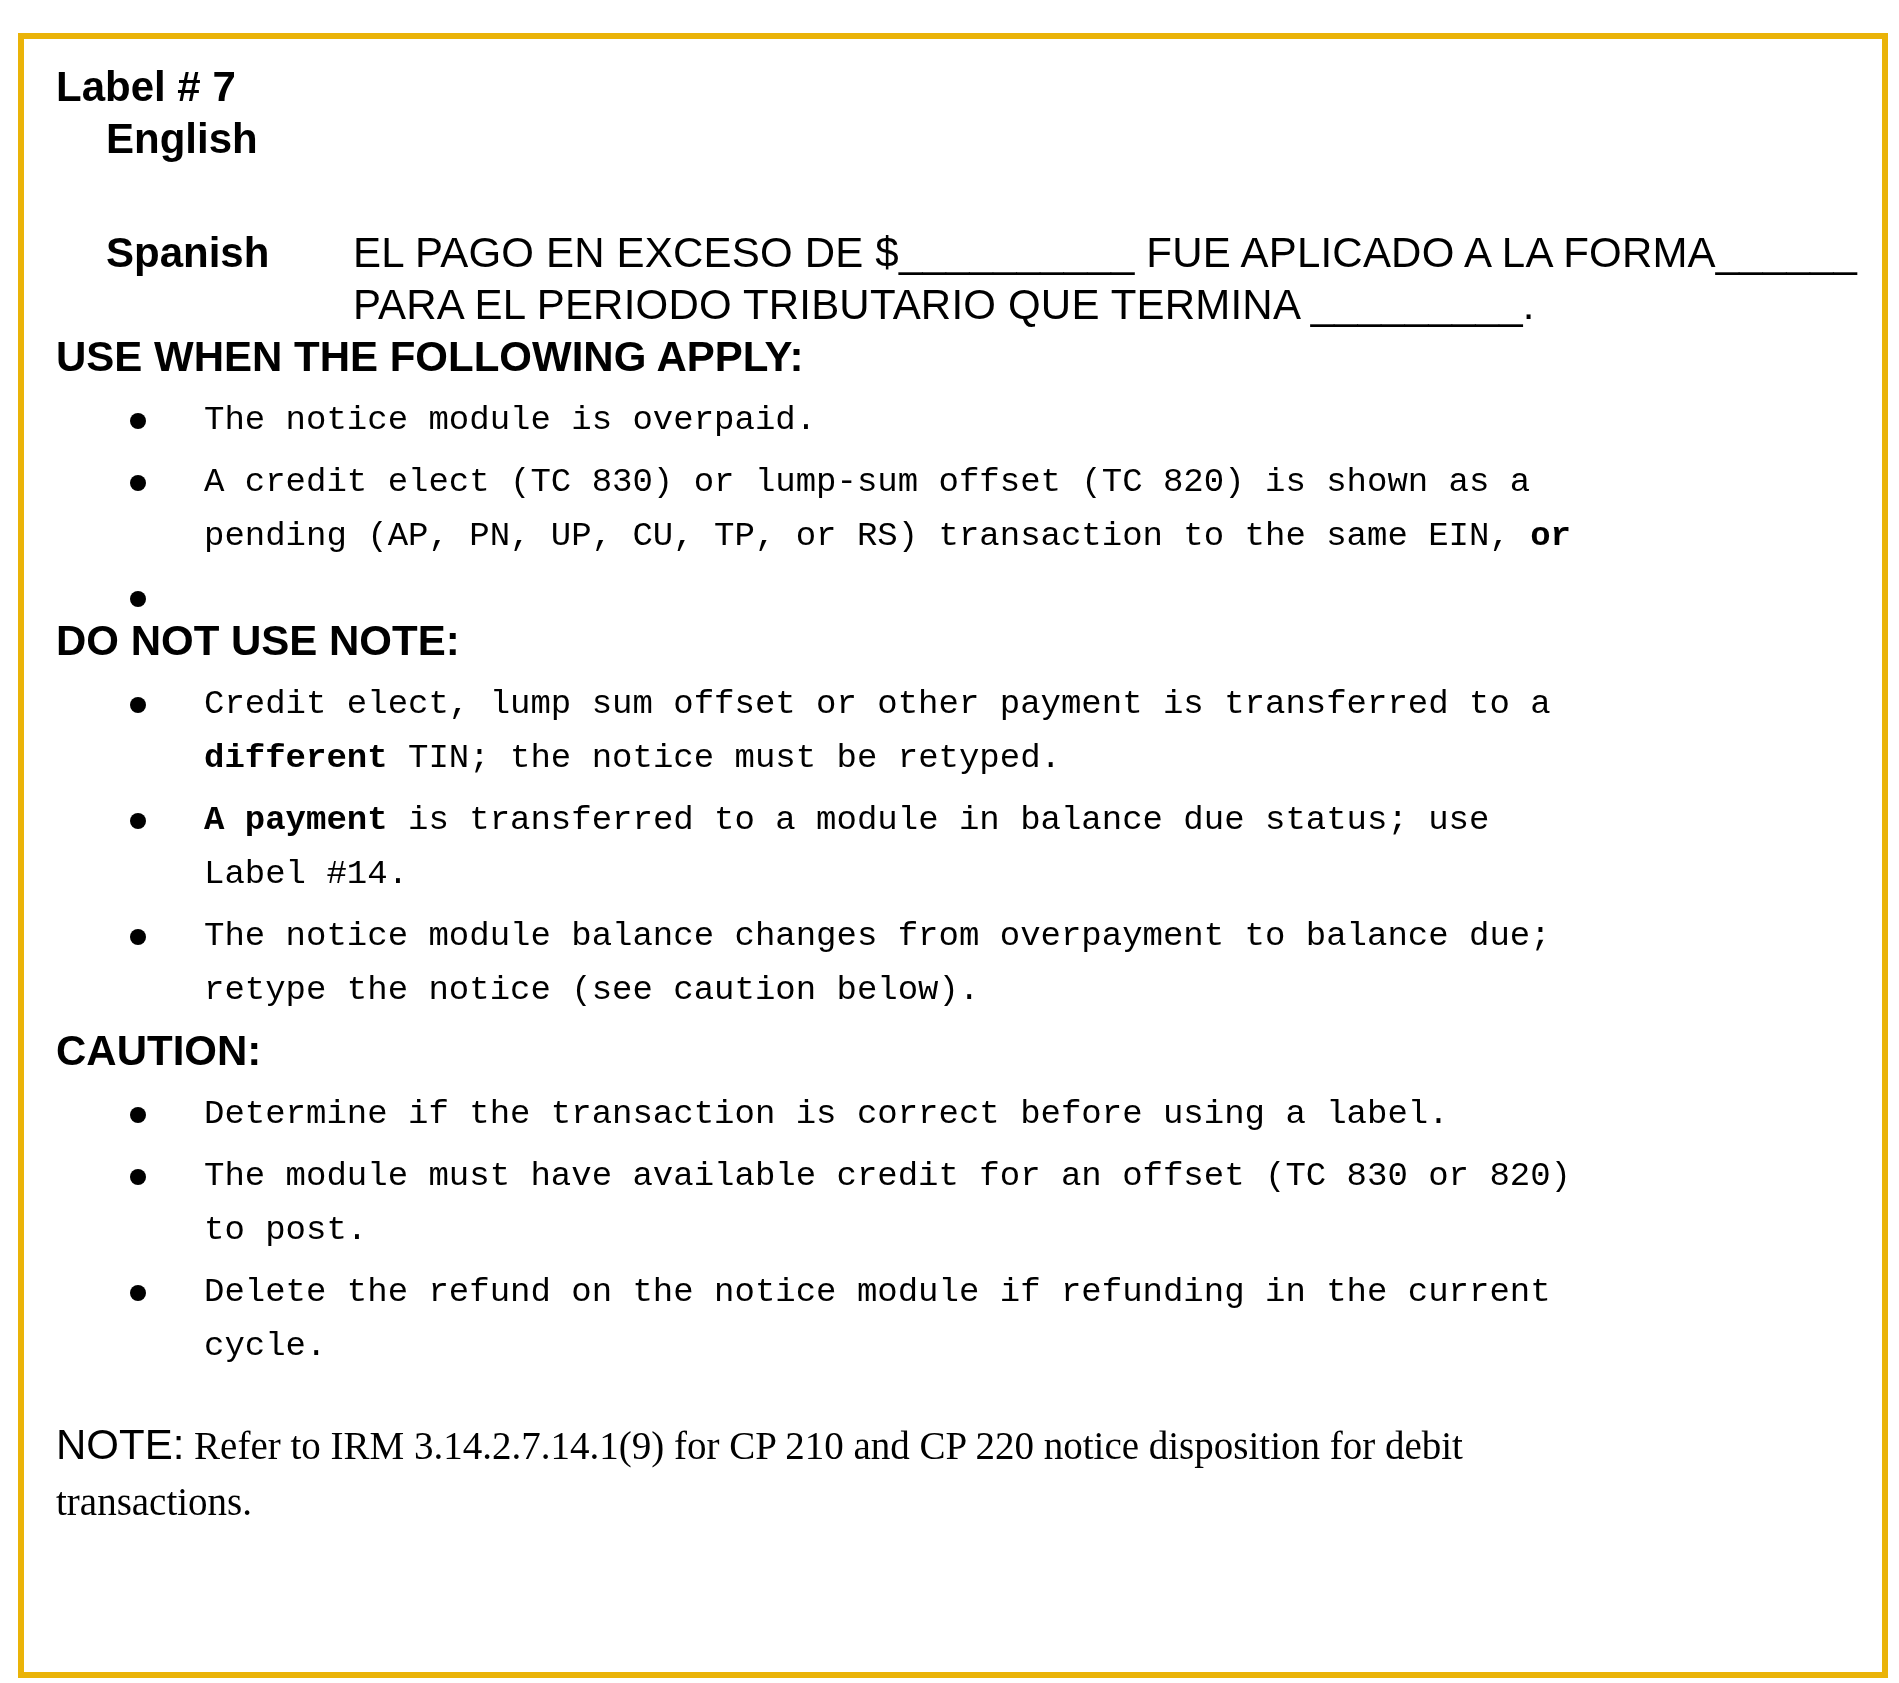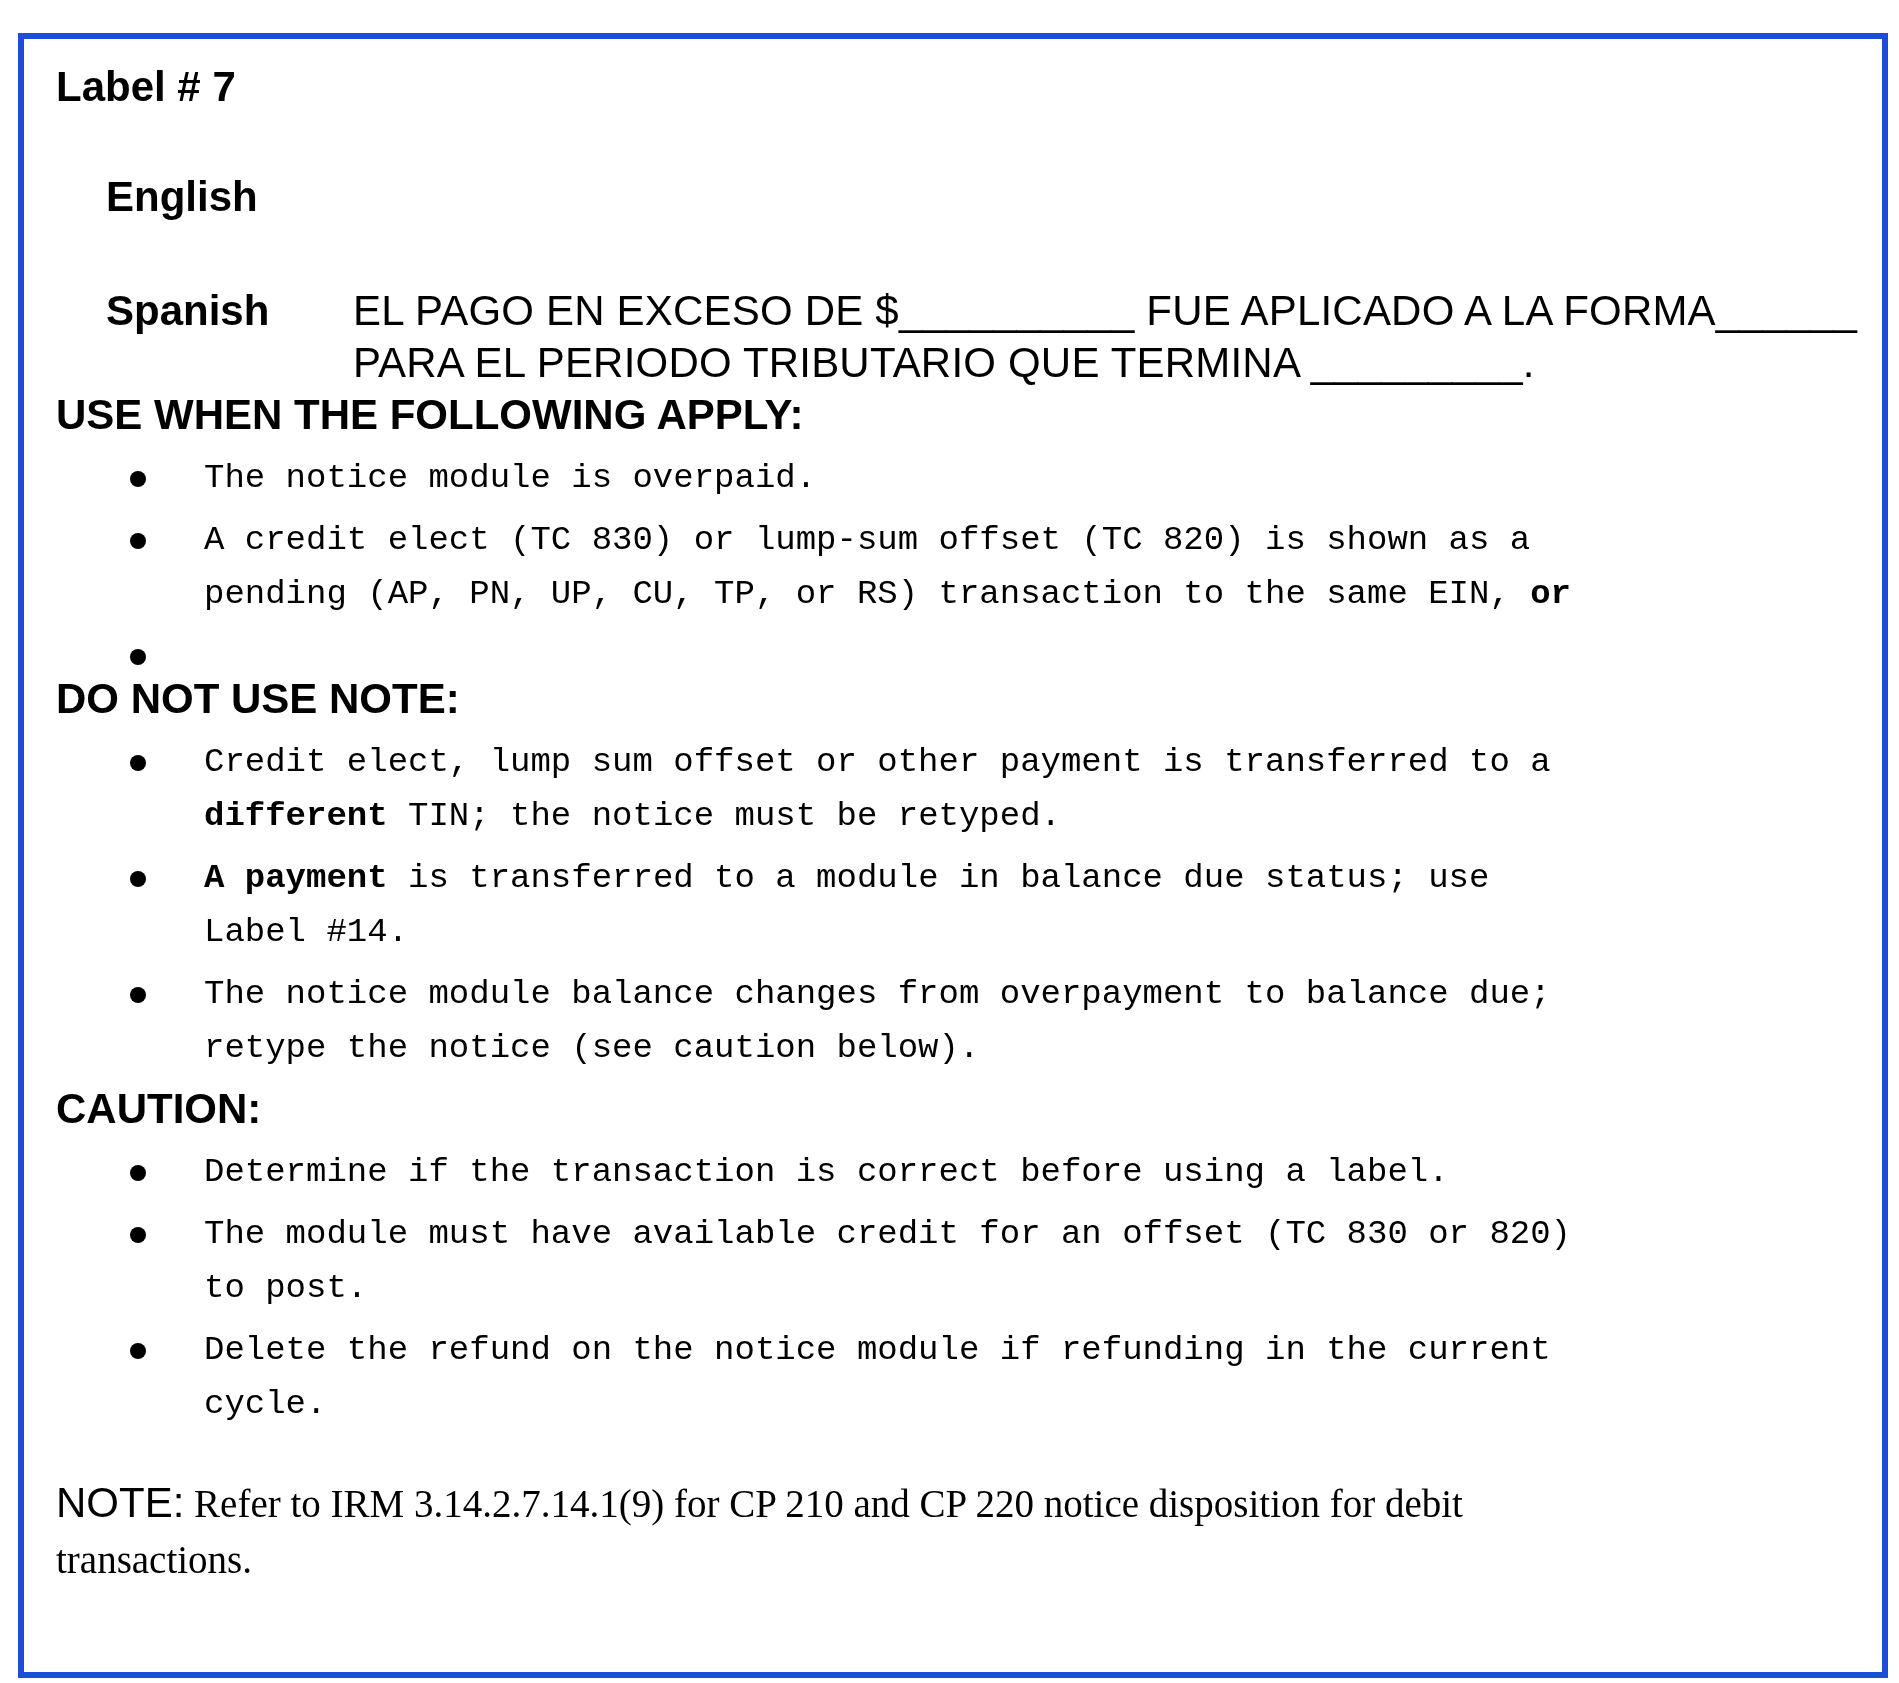--- a/index.html
+++ b/index.html
@@ -13,39 +13,39 @@
     height: 1683px;
     background: #ffffff;
     color: #000000;
   }
   .frame {
     position: absolute;
     left: 18px;
     top: 33px;
     width: 1870px;
     height: 1645px;
-    border: 6px solid #1d4ed8;
+    border: 6px solid #eab308;
     box-sizing: border-box;
     padding: 8px 28px 0 32px;
     overflow: hidden;
   }
 
   .doc-title {
     font-family: "Liberation Sans", sans-serif;
     font-weight: bold;
     font-size: 42px;
     line-height: 52px;
     margin-top: 14px;
   }
 
   .label-row {
     display: flex;
     align-items: flex-start;
   }
-  .label-row.english { margin-top: 58px; }
+  .label-row.english { }
   .label-row.spanish { margin-top: 62px; }
   .lang-col {
     flex: none;
     width: 247px;
     margin-left: 50px;
     font-family: "Liberation Sans", sans-serif;
     font-weight: bold;
     font-size: 42px;
     line-height: 52px;
   }

